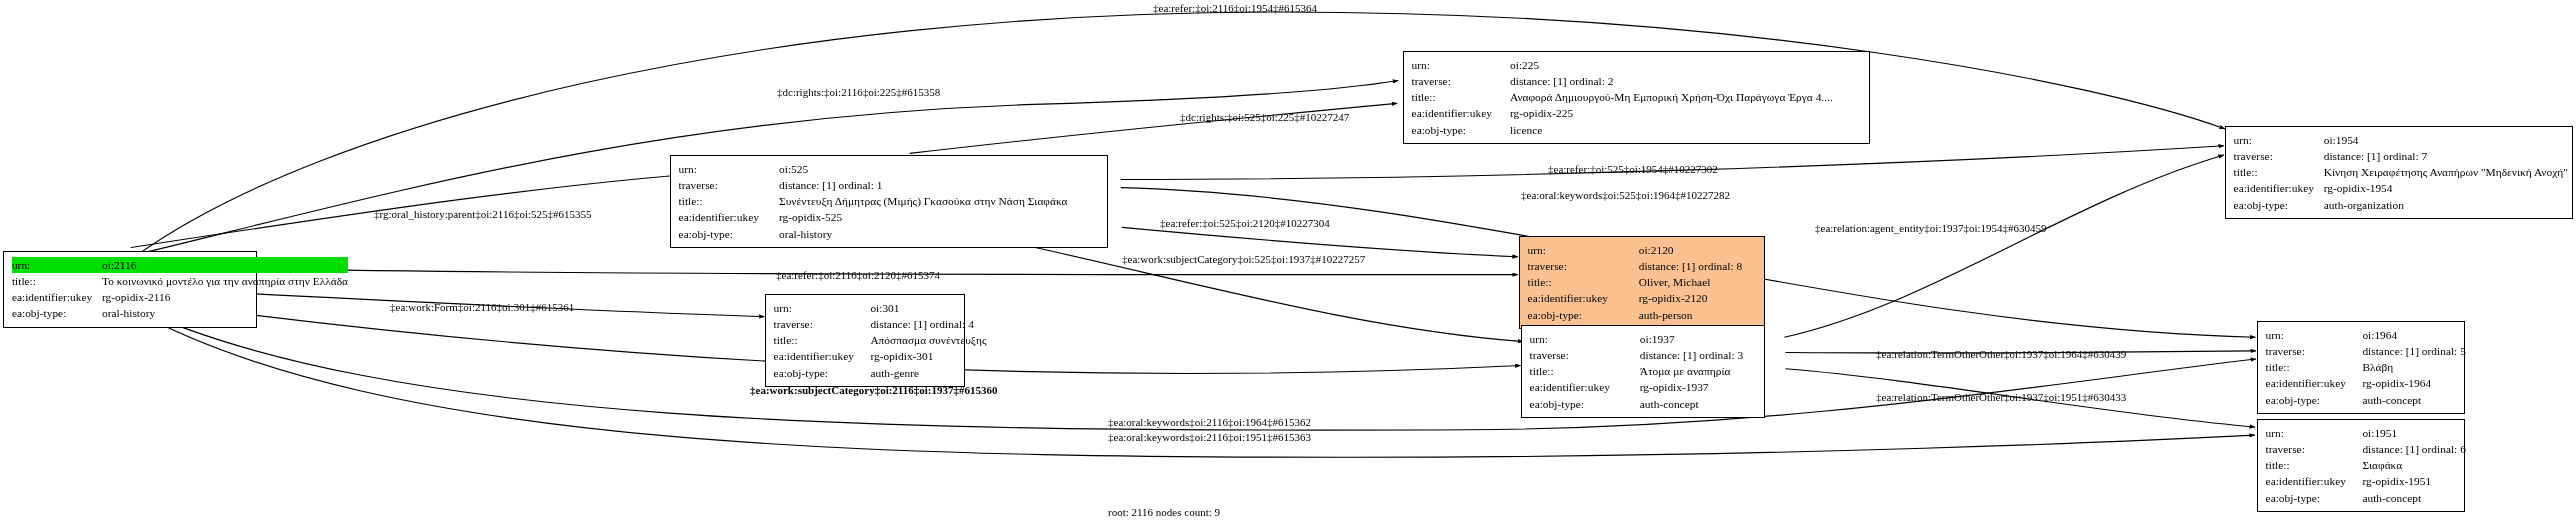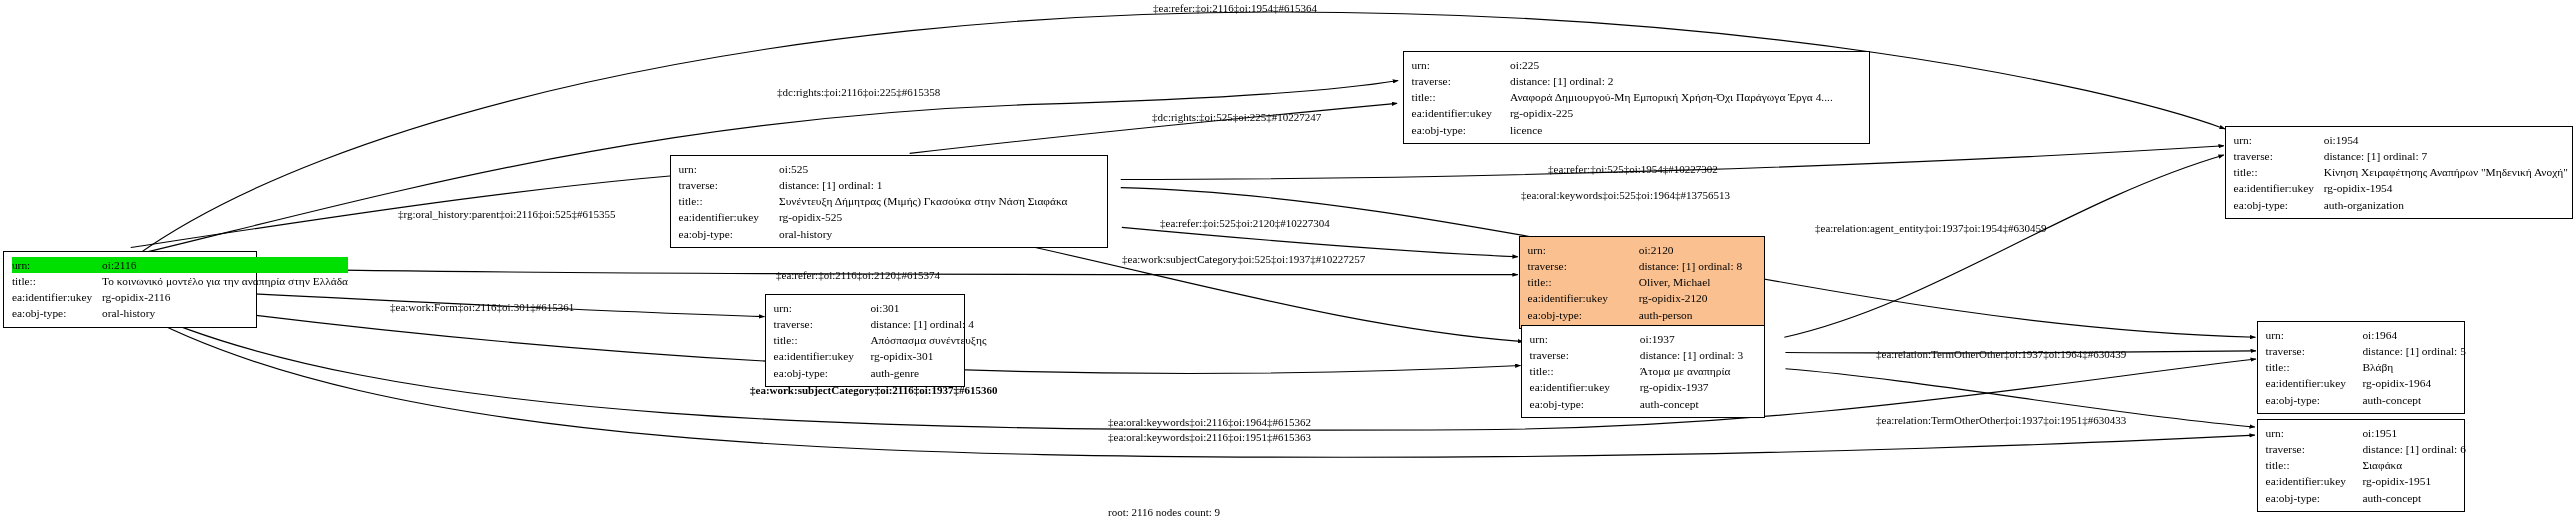--- a/index.html
+++ b/index.html
@@ -284,31 +284,31 @@
         </div>
       <div class="nrow">
           <span class="nk">ea:obj-type:</span>
           <span class="nv">auth-concept</span>
         </div>
     </div>
   </div>
 
   <div class="elabel" style="left:1153px;top:2.7px;">‡ea:refer:‡oi:2116‡oi:1954‡#615364</div>
   <div class="elabel" style="left:777px;top:87px;">‡dc:rights:‡oi:2116‡oi:225‡#615358</div>
-  <div class="elabel" style="left:1152px;top:112px;">‡dc:rights:‡oi:525‡oi:225‡#10227247</div>
+  <div class="elabel" style="left:1180px;top:112px;">‡dc:rights:‡oi:525‡oi:225‡#10227247</div>
   <div class="elabel" style="left:1548px;top:164px;">‡ea:refer:‡oi:525‡oi:1954‡#10227302</div>
-  <div class="elabel" style="left:1521px;top:190px;">‡ea:oral:keywords‡oi:525‡oi:1964‡#13756513</div>
-  <div class="elabel" style="left:374px;top:209px;margin-left:24px;">‡rg:oral_history:parent‡oi:2116‡oi:525‡#615355</div>
+  <div class="elabel" style="left:1521px;top:190px;">‡ea:oral:keywords‡oi:525‡oi:1964‡#10227282</div>
+  <div class="elabel" style="left:374px;top:209px;">‡rg:oral_history:parent‡oi:2116‡oi:525‡#615355</div>
   <div class="elabel" style="left:1160px;top:218px;">‡ea:refer:‡oi:525‡oi:2120‡#10227304</div>
   <div class="elabel" style="left:1122px;top:254px;">‡ea:work:subjectCategory‡oi:525‡oi:1937‡#10227257</div>
   <div class="elabel" style="left:1815px;top:223px;">‡ea:relation:agent_entity‡oi:1937‡oi:1954‡#630459</div>
   <div class="elabel" style="left:776px;top:270px;">‡ea:refer:‡oi:2116‡oi:2120‡#615374</div>
   <div class="elabel" style="left:390px;top:302px;">‡ea:work:Form‡oi:2116‡oi:301‡#615361</div>
   <div class="elabel" style="left:1876px;top:349px;">‡ea:relation:TermOtherOther‡oi:1937‡oi:1964‡#630439</div>
-  <div class="elabel" style="left:1876px;top:415px;text-align:center;">‡ea:relation:TermOtherOther‡oi:1937‡oi:1951‡#630433</div>
+  <div class="elabel" style="left:1876px;top:392px;text-align:center;">‡ea:relation:TermOtherOther‡oi:1937‡oi:1951‡#630433</div>
   <div class="elabel" style="left:750px;top:385px;font-weight:bold;">‡ea:work:subjectCategory‡oi:2116‡oi:1937‡#615360</div>
   <div class="elabel" style="left:1108px;top:417px;text-align:right;">‡ea:oral:keywords‡oi:2116‡oi:1964‡#615362</div>
   <div class="elabel" style="left:1108px;top:432px;">‡ea:oral:keywords‡oi:2116‡oi:1951‡#615363</div>
 
   <div class="footer" style="left:1108px;top:506px;">root: 2116 nodes count: 9</div>
 
 </div>
 
 
 </body></html>

